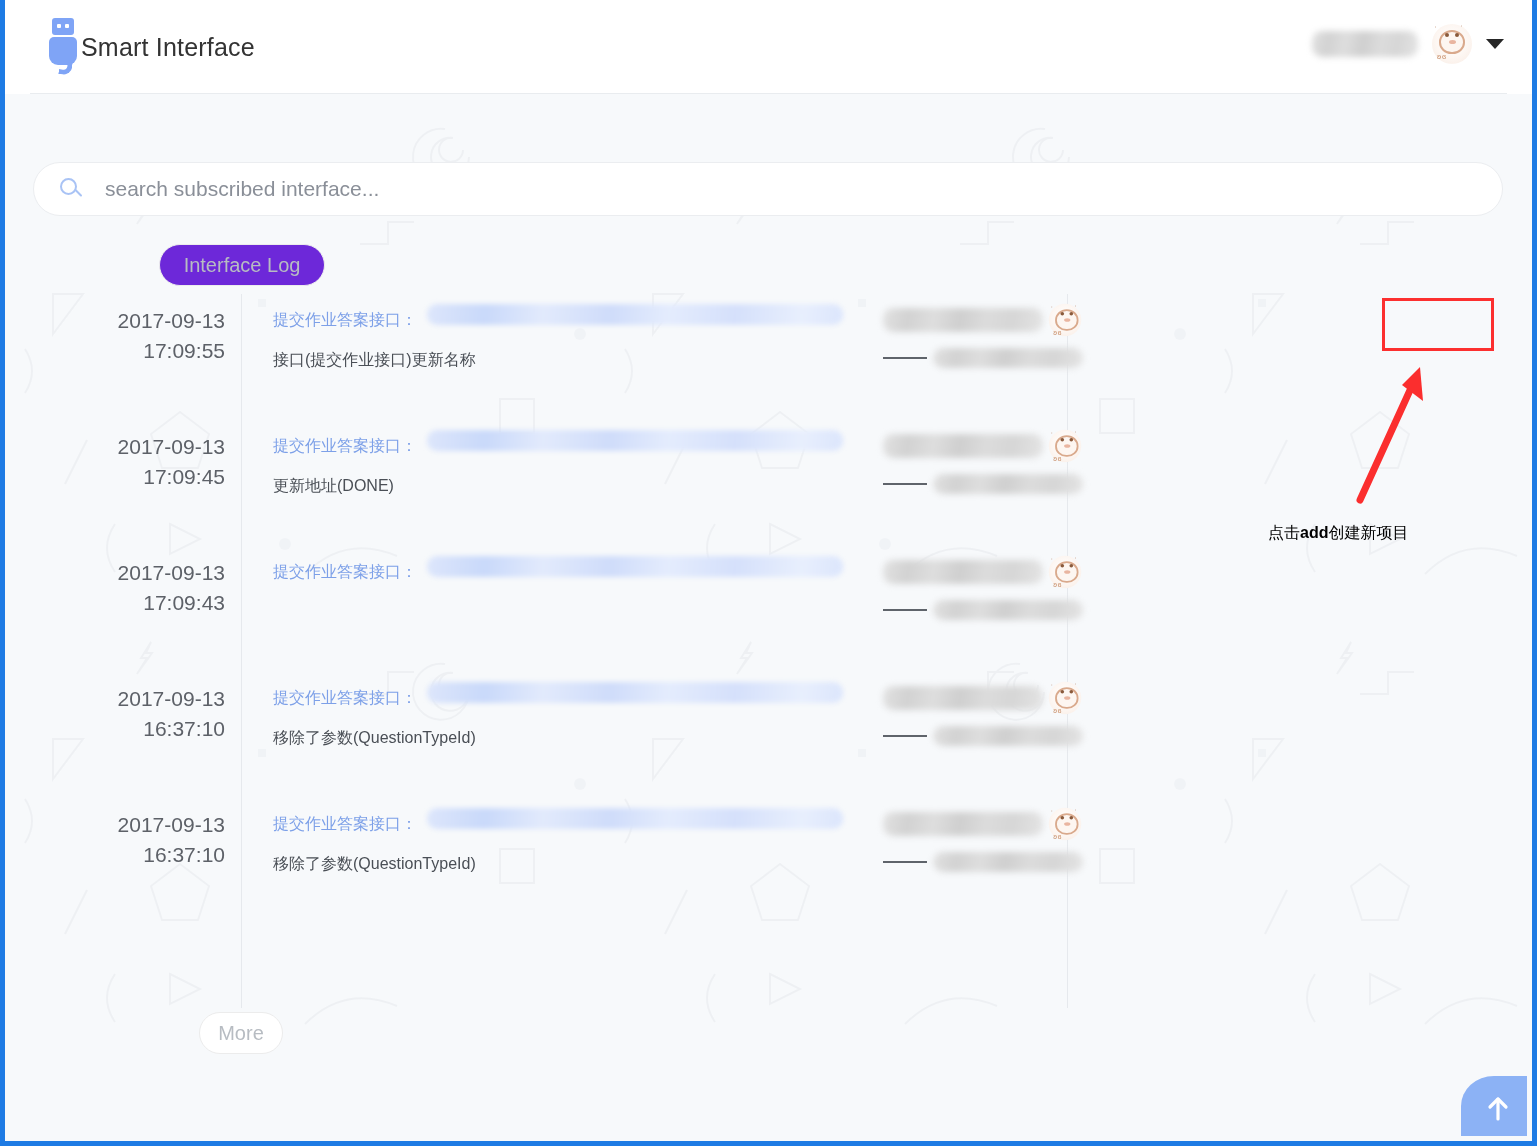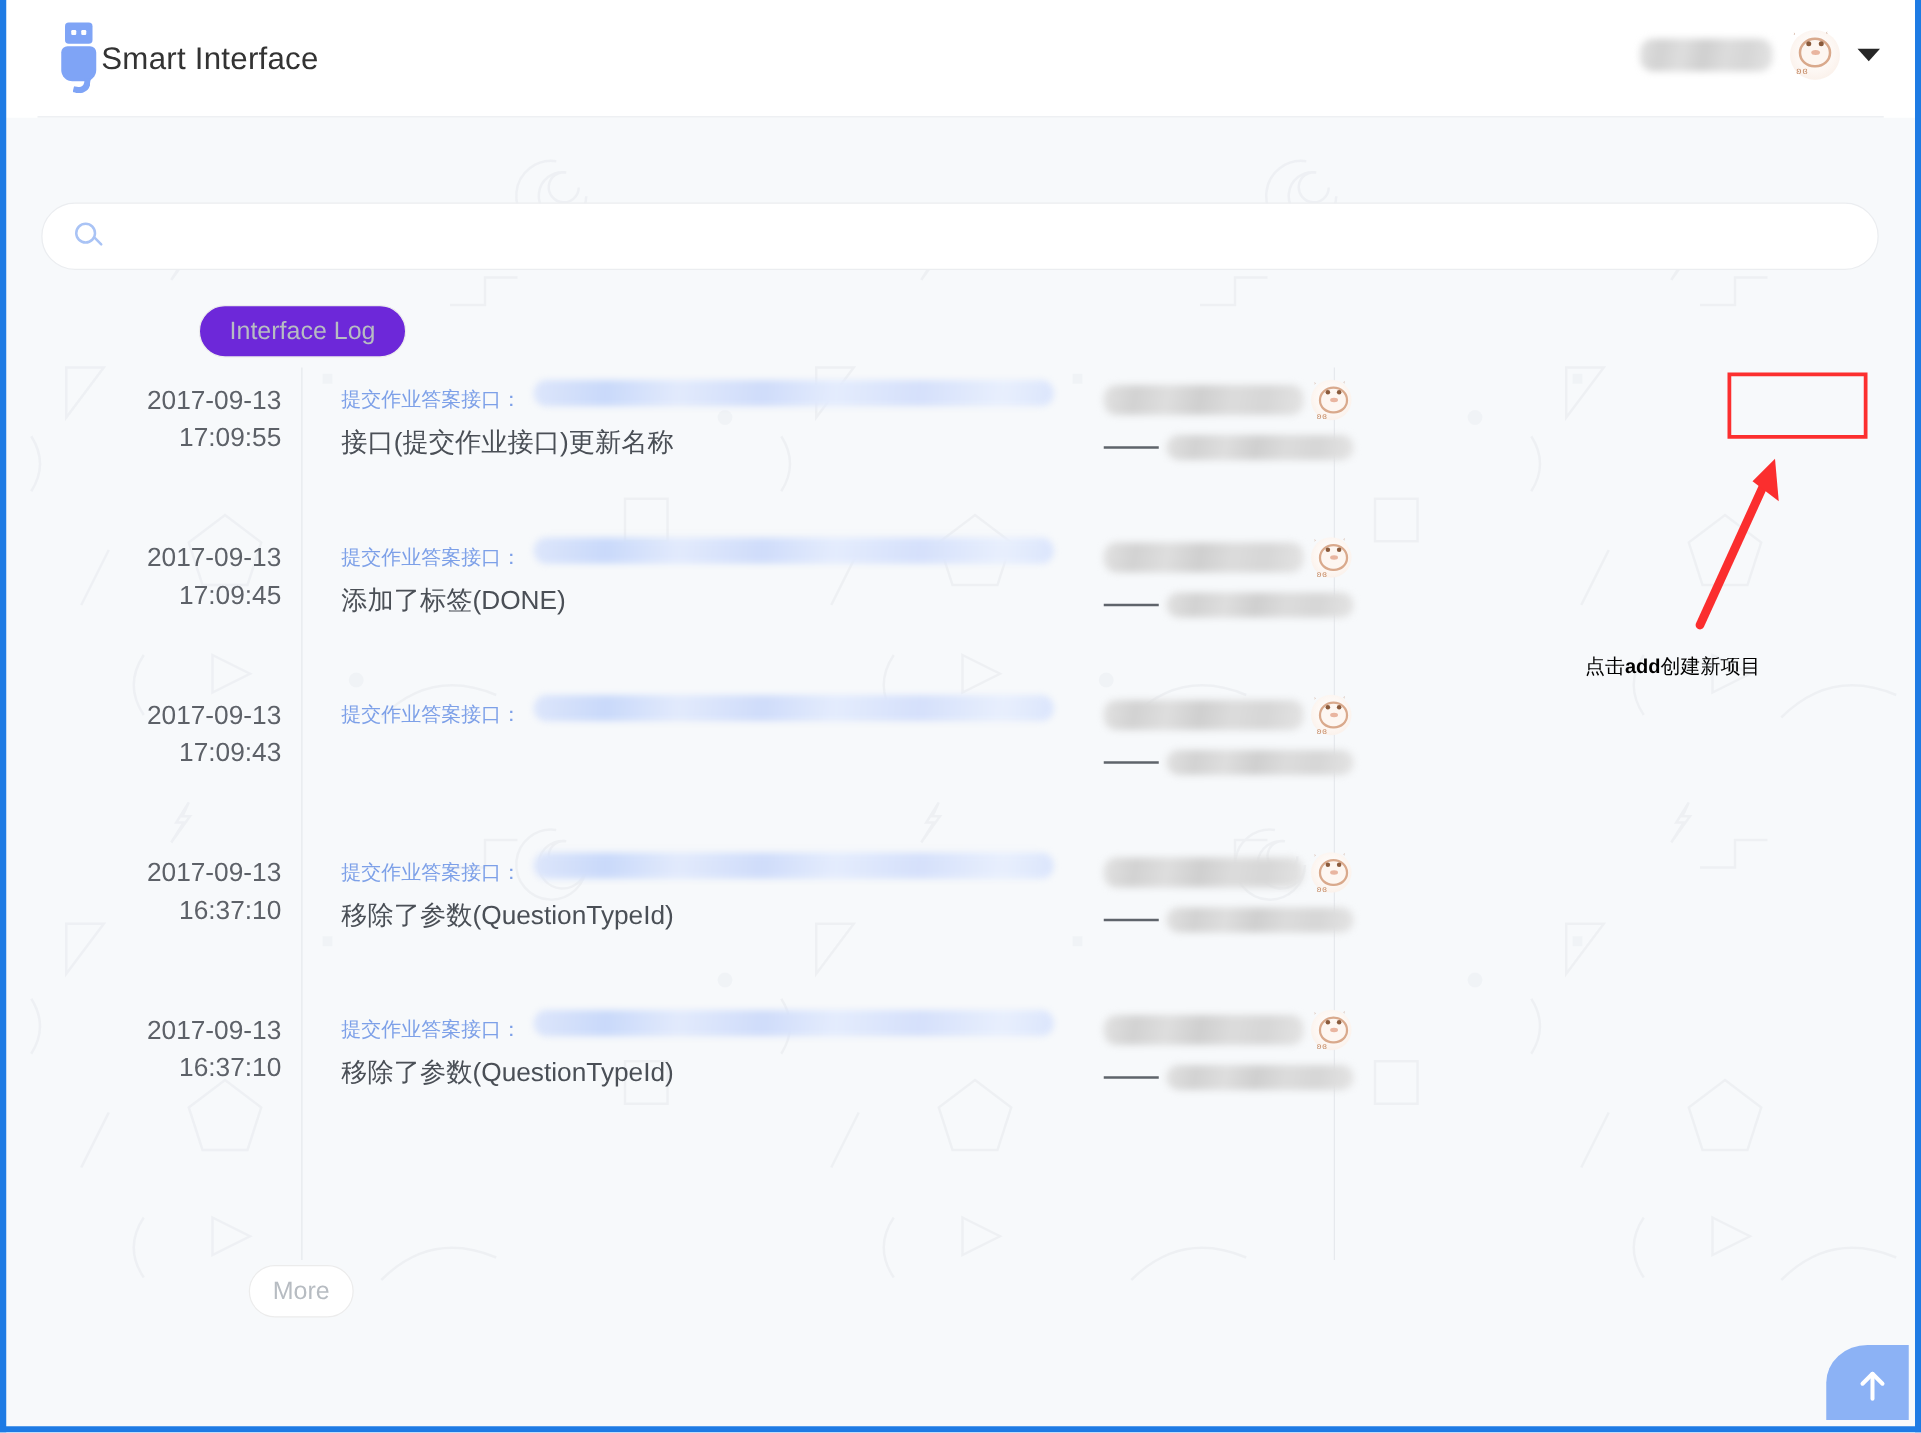--- a/index.html
+++ b/index.html
@@ -117,21 +117,21 @@
     font-size:21px; line-height:30px; color:#5d6168;
   }
   .log-main { position:absolute; left:208px; top:14px; width:570px; }
   .log-title-line { display:flex; align-items:baseline; height:32px; }
   .log-title { font-size:16px; color:#7da0e8; white-space:nowrap; }
   .log-url-redact {
     height:21px; margin-left:10px; flex:1; border-radius:10px;
     background:linear-gradient(95deg,#dde6fb 0%,#c9d9fa 14%,#e2eafc 28%,#cfdcfa 44%,#e4ecfd 58%,#d5e0fb 74%,#e8effd 90%,#dbe5fc 100%);
     filter:blur(2.6px);
   }
-  .log-desc { font-size:21px; color:#4a4f56; margin-top:4px; }
+  .log-desc { font-size:16px; color:#4a4f56; margin-top:14px; }
 
   .log-side { position:absolute; left:818px; top:8px; width:200px; }
   .side-line1 { display:flex; align-items:center; height:44px; }
   .side-name-redact { height:24px; flex:1; margin-right:4px; }
   .side-line2 { display:flex; align-items:center; margin-top:6px; }
   .side-dash { width:44px; height:2px; background:#5f646b; flex:none; margin-right:6px; }
   .side-text-redact { height:20px; flex:1; }
   .avatar-sm { width:36px; height:36px; transform:scale(.9); }
 
   
@@ -307,20 +307,21 @@
       <circle cx="880" cy="450" r="6"></circle>
       <circle cx="280" cy="450" r="6"></circle>
     </g>
   </svg>
 
   <div id="search-bar">
     <div id="search-icon">
       <div class="ring"></div>
         <div class="stick"></div>
     </div>
+    <input id="search-input" type="text" placeholder="search subscribed interface..." style="">
   </div>
 
   <div id="tab-interface-log">Interface Log</div>
 
   <div id="timeline-divider"></div>
   <div id="right-divider"></div>
 
   <div id="timeline">
 
     <div class="log-row">
@@ -358,21 +359,21 @@
     <div class="log-row">
       <div class="log-date">
         <div>2017-09-13</div>
         <div>17:09:45</div>
       </div>
       <div class="log-main">
         <div class="log-title-line">
           <span class="log-title">提交作业答案接口：</span>
           <span class="log-url-redact"></span>
         </div>
-        <div class="log-desc">添加了标签(DONE)</div>
+        <div class="log-desc">更新地址(DONE)</div>
       </div>
       <div class="log-side">
         <div class="side-line1">
           <span class="side-name-redact redact"></span>
           <span class="avatar-ball avatar-sm">
             <span class="spark s1">ʾ</span>
               <span class="spark s2">ʿ</span>
             <span class="face"></span>
               <span class="e1"></span>
               <span class="e2"></span>

